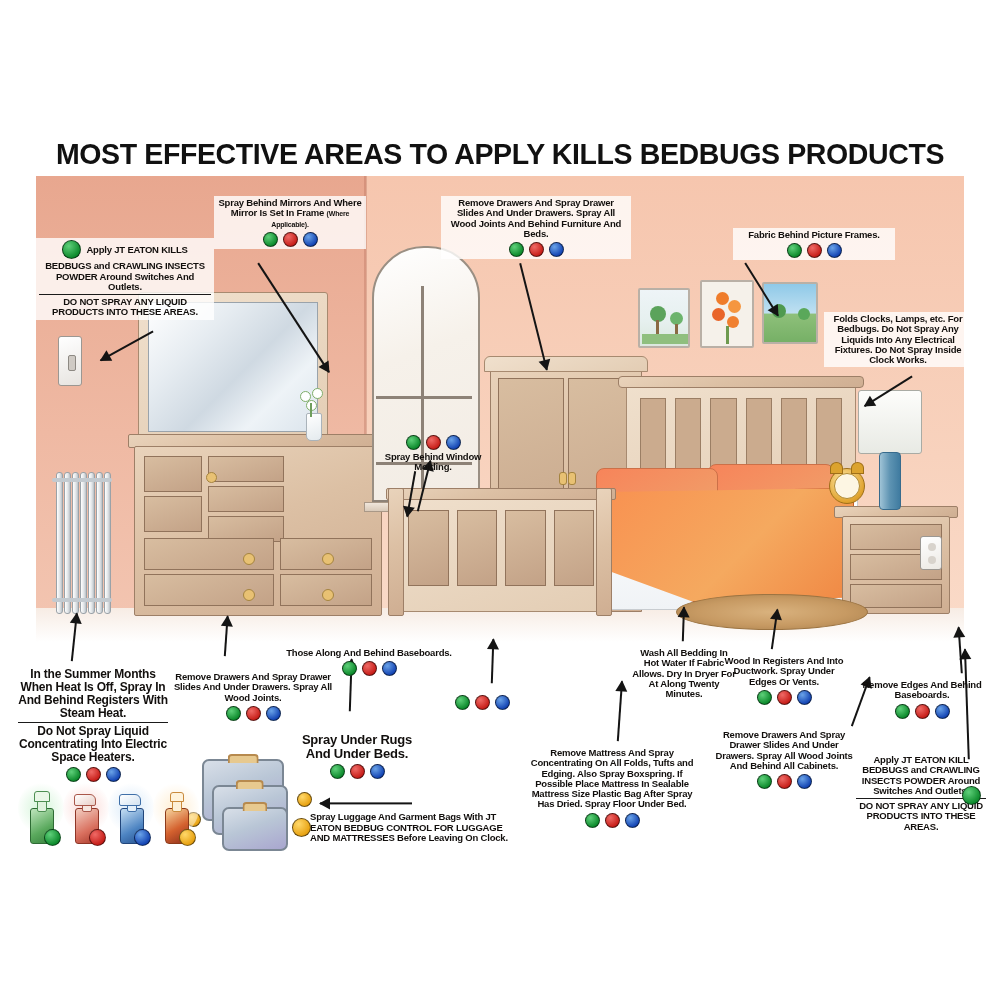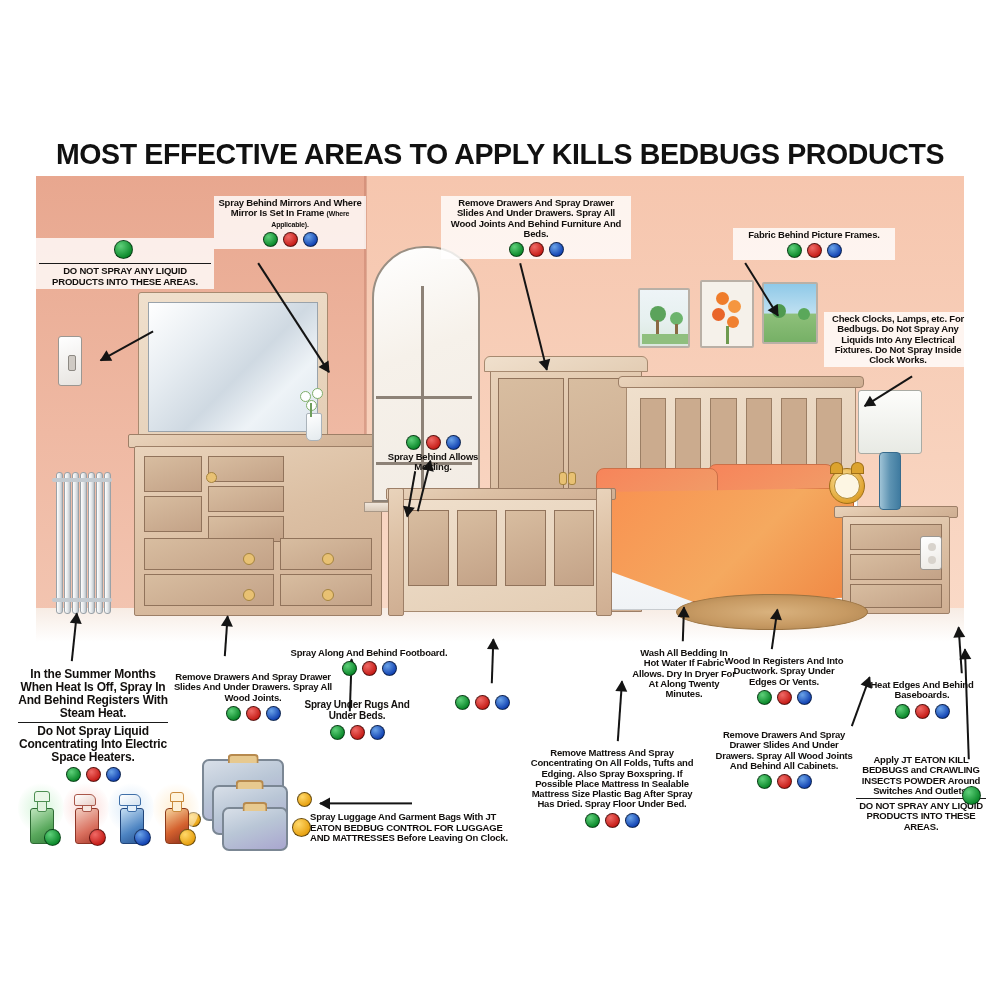--- a/index.html
+++ b/index.html
@@ -275,20 +275,21 @@
   <div class="arrow" style="left:772px;top:648px;width:40px;transform:rotate(-82deg);"></div>
   <div class="arrow" style="left:852px;top:725px;width:52px;transform:rotate(-70deg);"></div>
   <div class="arrow" style="left:962px;top:672px;width:46px;transform:rotate(-94deg);"></div>
   <div class="arrow" style="left:969px;top:758px;width:110px;transform:rotate(-92deg);"></div>
   <div class="arrow" style="left:412px;top:802px;width:92px;transform:rotate(180deg);"></div>
 
   <div class="callout boxed" style="left:36px;top:238px;width:178px;font-size:9.5px;">
     <span style="display:inline-block;vertical-align:middle;margin-right:3px;">
       <span class="dot g big"></span>
     </span>
+    <span style="display:inline;">Apply JT EATON KILLS BEDBUGS and CRAWLING INSECTS POWDER Around Switches And Outlets.</span>
     <span class="warn">DO NOT SPRAY ANY LIQUID PRODUCTS INTO THESE AREAS.</span>
   </div>
 
   <div class="callout boxed" style="left:214px;top:196px;width:152px;font-size:9.5px;">
     <span>Spray Behind Mirrors And Where Mirror Is Set In Frame</span>
     <span class="sub">(Where Applicable).</span>
     <div class="dots">
       <span class="dot g"></span>
       <span class="dot r"></span>
       <span class="dot b"></span>
@@ -307,30 +308,30 @@
   <div class="callout boxed" style="left:733px;top:228px;width:162px;font-size:9.5px;">
     <span>Fabric Behind Picture Frames.</span>
     <div class="dots">
       <span class="dot g"></span>
       <span class="dot r"></span>
       <span class="dot b"></span>
     </div>
   </div>
 
   <div class="callout boxed" style="left:824px;top:312px;width:148px;font-size:9.5px;">
-    <span>Check Clocks, Lamps, etc. For Bedbugs. Do Not Spray Any Liquids Into Any Electrical Fixtures. Do Not Spray Inside Clock Works.</span>
+    <span>Folds Clocks, Lamps, etc. For Bedbugs. Do Not Spray Any Liquids Into Any Electrical Fixtures. Do Not Spray Inside Clock Works.</span>
   </div>
 
   <div class="callout" style="left:378px;top:435px;width:110px;font-size:9.5px;">
     <div class="dots" style="margin-bottom:2px;margin-top:0;">
       <span class="dot g"></span>
       <span class="dot r"></span>
       <span class="dot b"></span>
     </div>
-    <span>Spray Behind Allows Molding.</span>
+    <span>Spray Behind Window Molding.</span>
   </div>
 
   <div class="callout" style="left:18px;top:668px;width:150px;font-size:12px;">
     <span>In the Summer Months When Heat Is Off, Spray In And Behind Registers With Steam Heat.</span>
     <span class="warn">Do Not Spray Liquid Concentrating Into Electric Space Heaters.</span>
     <div class="dots">
       <span class="dot g"></span>
       <span class="dot r"></span>
       <span class="dot b"></span>
     </div>
@@ -339,29 +340,29 @@
   <div class="callout" style="left:172px;top:672px;width:162px;font-size:9.5px;">
     <span>Remove Drawers And Spray Drawer Slides And Under Drawers. Spray All Wood Joints.</span>
     <div class="dots">
       <span class="dot g"></span>
       <span class="dot r"></span>
       <span class="dot b"></span>
     </div>
   </div>
 
   <div class="callout" style="left:276px;top:648px;width:186px;font-size:9.5px;">
-    <span>Spray Along And Behind Footboard.</span>
-    <div class="dots">
-      <span class="dot g"></span>
-      <span class="dot r"></span>
-      <span class="dot b"></span>
-    </div>
-  </div>
-
-  <div class="callout" style="left:298px;top:700px;width:118px;font-size:10px;">
+    <span>Those Along And Behind Baseboards.</span>
+    <div class="dots">
+      <span class="dot g"></span>
+      <span class="dot r"></span>
+      <span class="dot b"></span>
+    </div>
+  </div>
+
+  <div class="callout" style="left:298px;top:733px;width:118px;font-size:13px;">
     <span>Spray Under Rugs And Under Beds.</span>
     <div class="dots">
       <span class="dot g"></span>
       <span class="dot r"></span>
       <span class="dot b"></span>
     </div>
   </div>
 
   <div class="callout" style="left:406px;top:692px;width:152px;font-size:9.5px;">
     <div class="dots">
@@ -396,21 +397,21 @@
   <div class="callout" style="left:713px;top:730px;width:142px;font-size:9.5px;">
     <span>Remove Drawers And Spray Drawer Slides And Under Drawers. Spray All Wood Joints And Behind All Cabinets.</span>
     <div class="dots">
       <span class="dot g"></span>
       <span class="dot r"></span>
       <span class="dot b"></span>
     </div>
   </div>
 
   <div class="callout" style="left:862px;top:680px;width:120px;font-size:9.5px;">
-    <span>Heat Edges And Behind Baseboards.</span>
+    <span>Remove Edges And Behind Baseboards.</span>
     <div class="dots">
       <span class="dot g"></span>
       <span class="dot r"></span>
       <span class="dot b"></span>
     </div>
   </div>
 
   <div class="callout" style="left:856px;top:755px;width:130px;font-size:9.5px;">
     <span>Apply JT EATON KILL BEDBUGS and CRAWLING INSECTS POWDER Around Switches And Outlets.</span>
     <span class="warn">DO NOT SPRAY ANY LIQUID PRODUCTS INTO THESE AREAS.</span>

